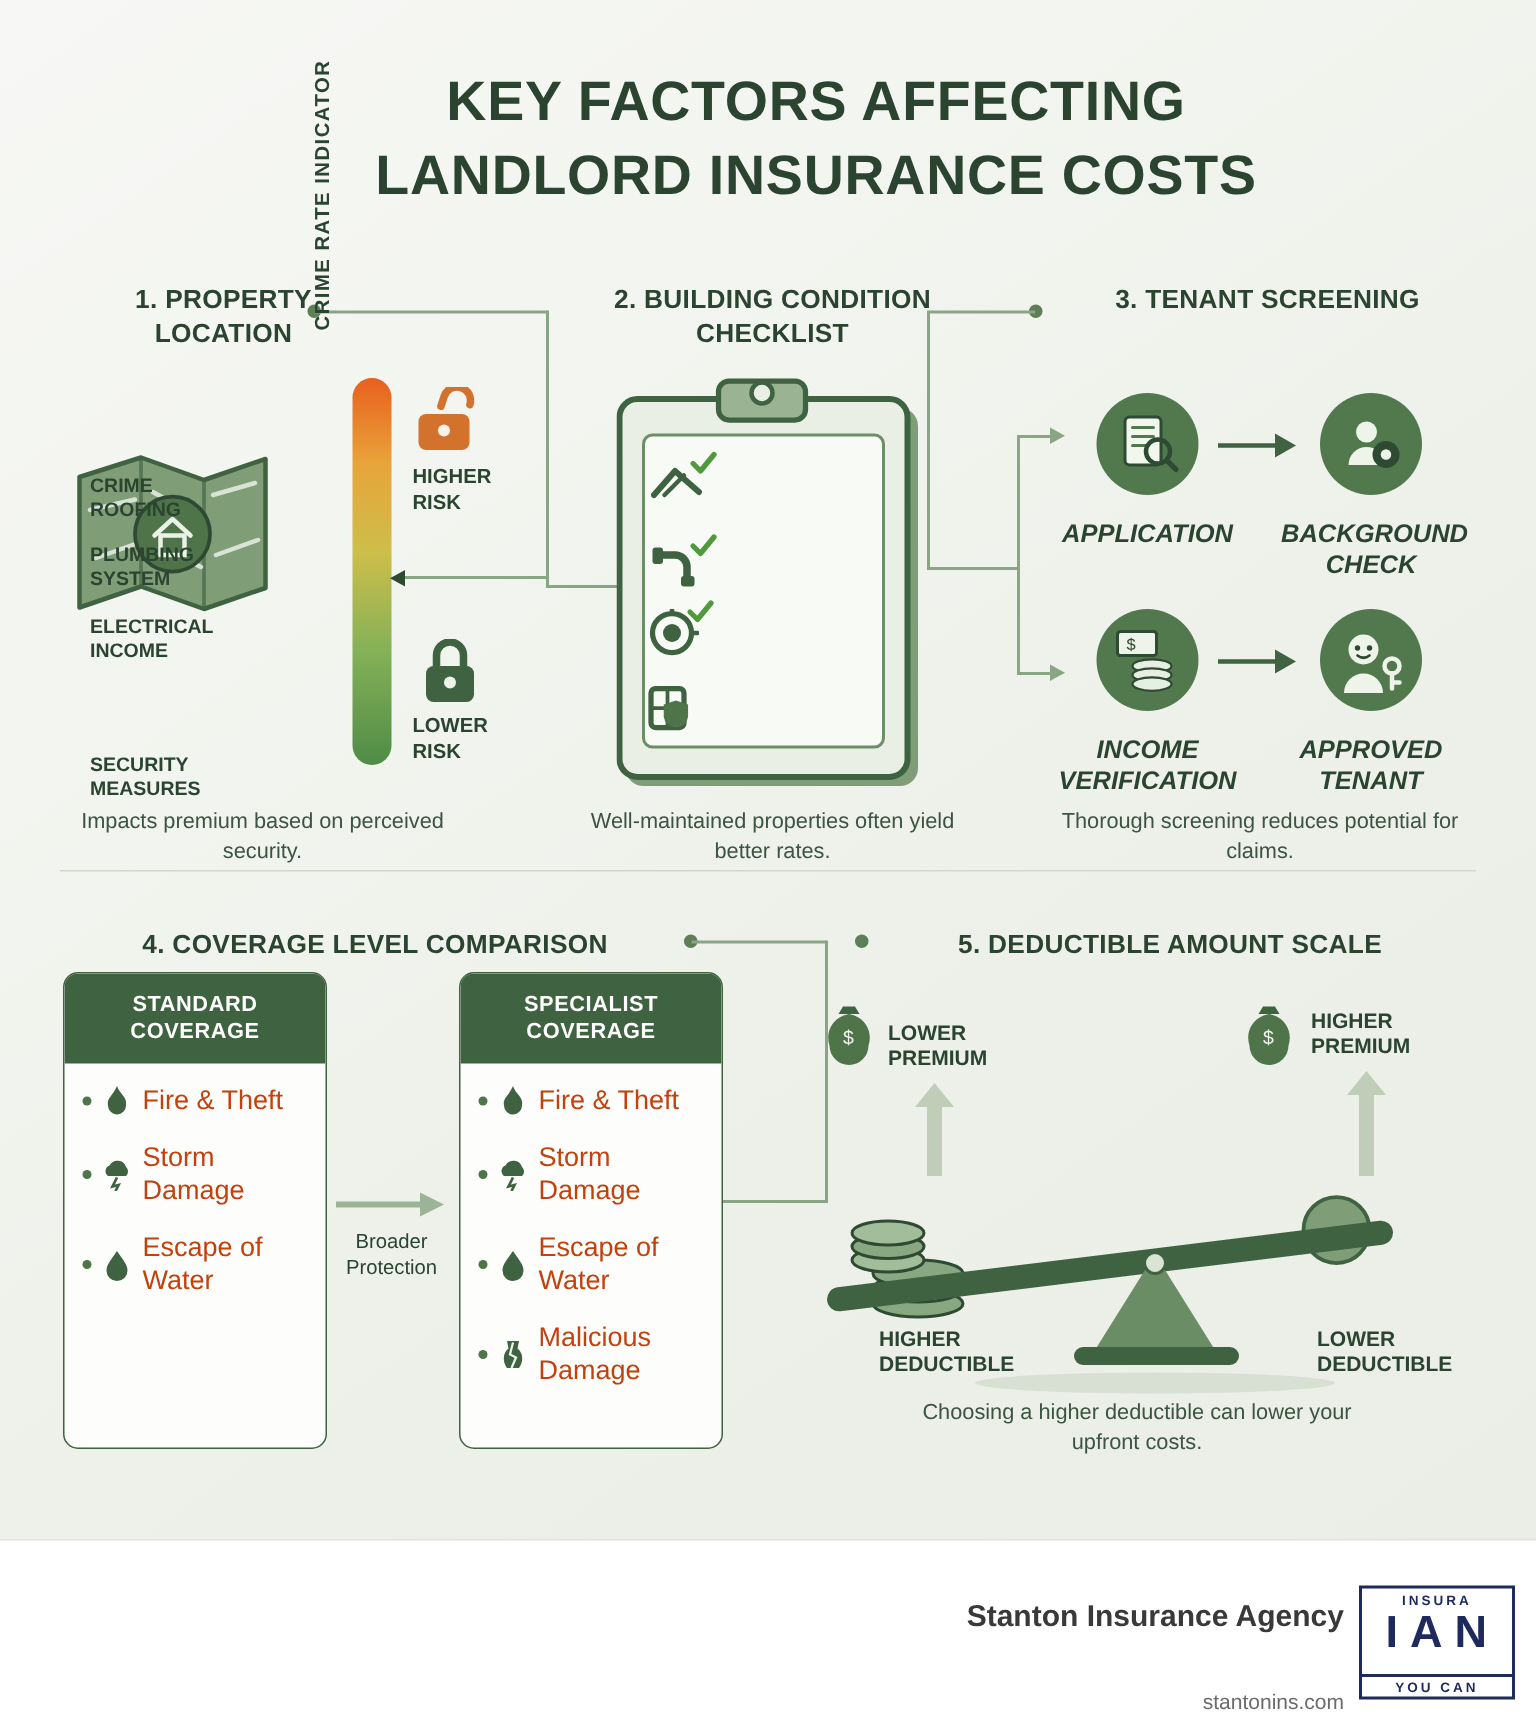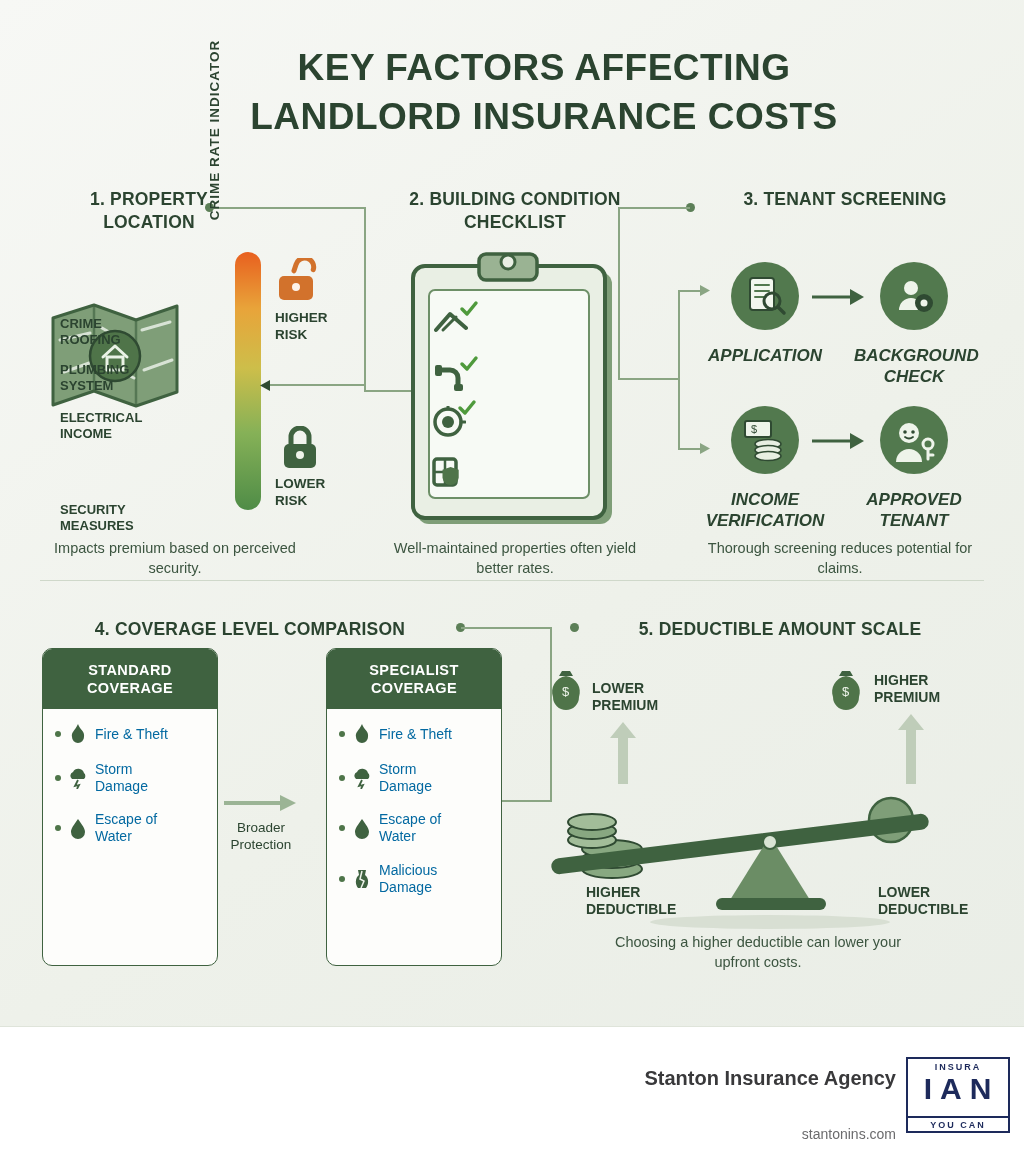--- a/index.html
+++ b/index.html
@@ -168,22 +168,22 @@
     letter-spacing: 0.4px;
   }
   .cov-list {
     padding: 14px 10px 10px 12px;
   }
   .cov-row {
     display: flex;
     align-items: center;
     gap: 7px;
     margin-bottom: 16px;
-    font-size: 14px;
-    color: #0369a1;
+    font-size: 18px;
+    color: #c2410c;
     line-height: 1.22;
   }
   .bullet {
     width: 6px;
     height: 6px;
     border-radius: 50%;
     background: #4e7549;
     flex: none;
   }
   .cov-icon {
@@ -534,21 +534,21 @@
 
   <svg style="position:absolute; left:222px; top:793px;" width="78" height="20">
     <line x1="2" y1="10" x2="58" y2="10" stroke="#9bb495" stroke-width="4"></line>
     <polygon points="58,2 74,10 58,18" fill="#9bb495"></polygon>
   </svg>
   <div class="broader" style="left:218px; top:820px; width:86px;">
     <div>Broader</div>
     <div>Protection</div>
   </div>
 
-  <div class="cov-card" style="left:306px; top:648px; width:174px; height:316px;margin-left:20px;">
+  <div class="cov-card" style="left:306px; top:648px; width:174px; height:316px;">
     <div class="cov-head">
       <div>SPECIALIST</div>
       <div>COVERAGE</div>
     </div>
     <div class="cov-list">
       <div class="cov-row">
         <span class="bullet"></span>
         <svg class="cov-icon" viewBox="0 0 20 22">
             <path d="M10 1 C12 7 17 8 16 14 A6 6 0 0 1 4 14 C3 9 7 8 10 1 Z" fill="#3f6240"></path>
           </svg>

